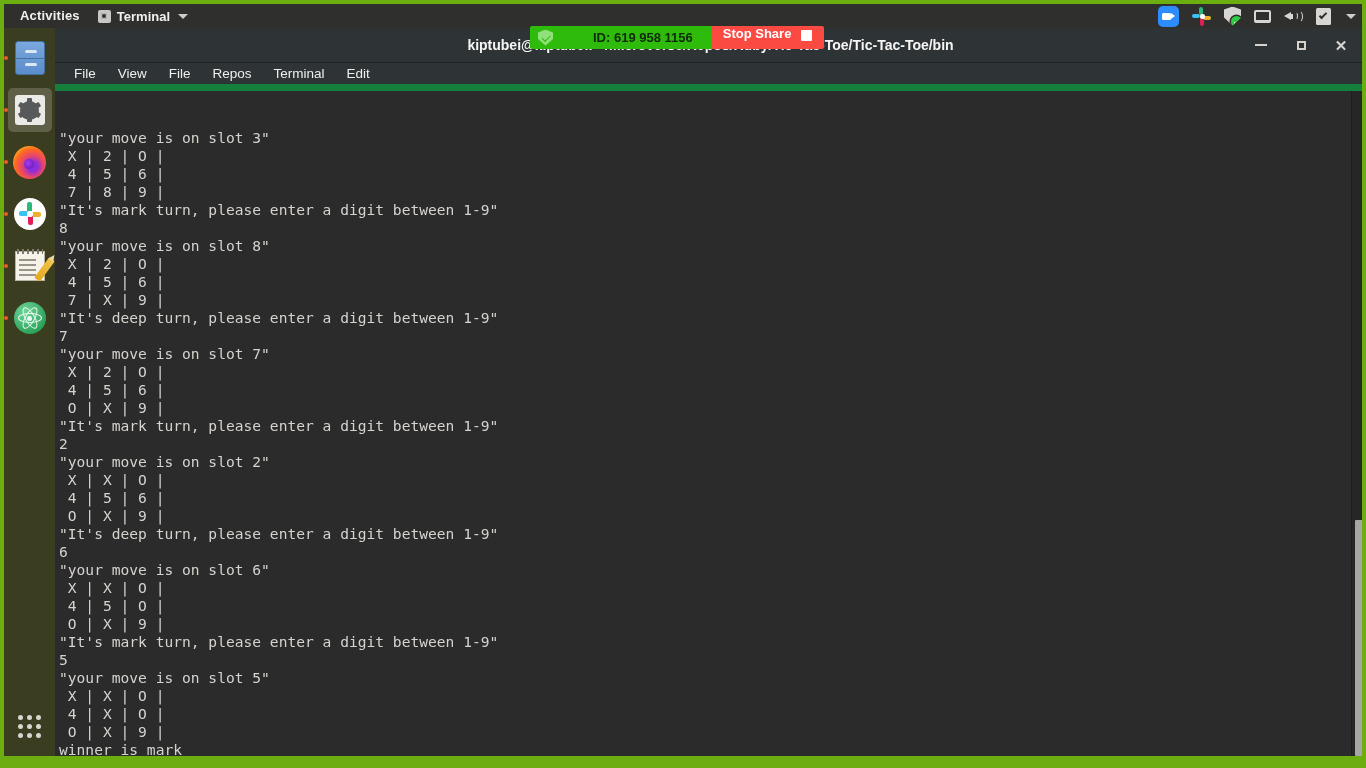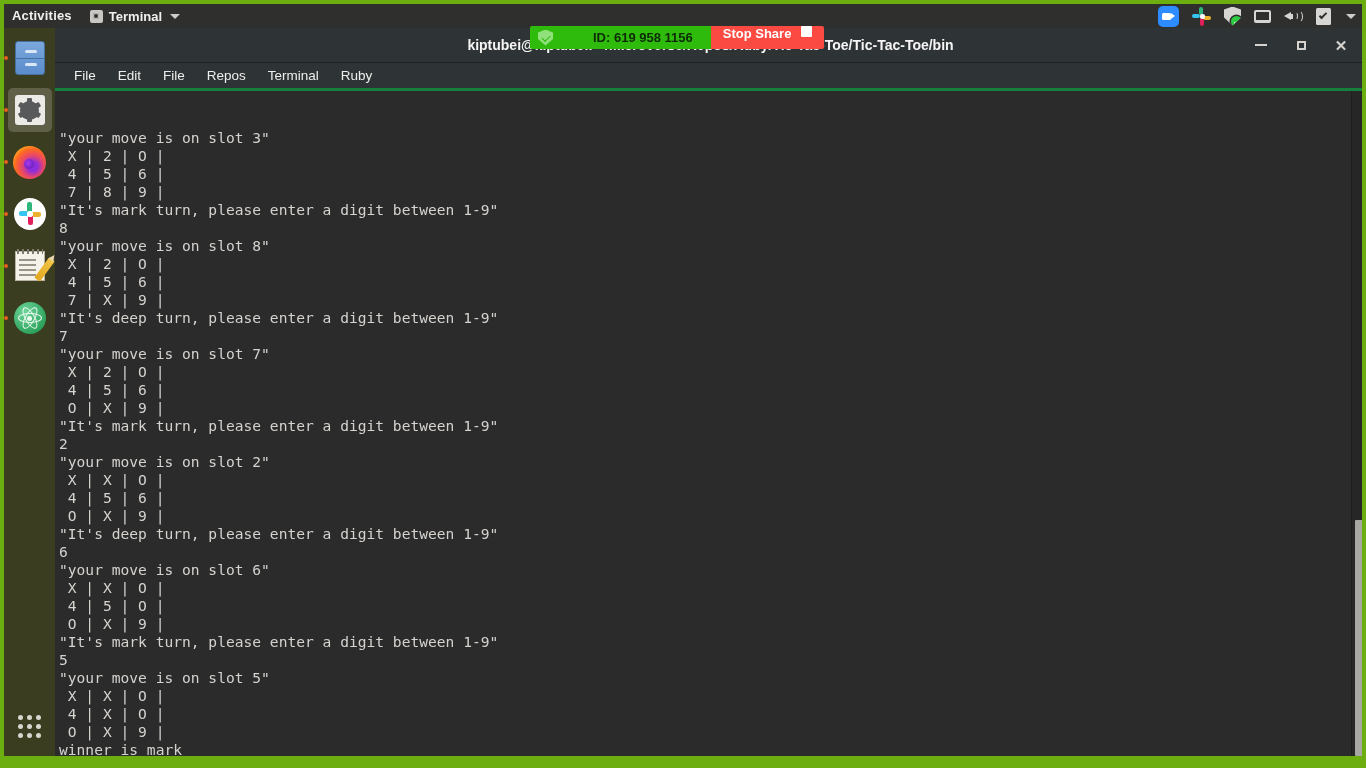--- a/index.html
+++ b/index.html
@@ -36,20 +36,21 @@
     z-index: 40;
     color: #e8e6e3;
     font-size: 13px;
     font-weight: bold;
   }
   #activities {
     padding: 0 10px 0 12px;
     line-height: 24px;
     color: #f2f0ee;
     letter-spacing: .2px;
+    margin-left: 8px;
   }
   .app-menu {
     display: flex; align-items: center; gap: 6px;
     padding: 0 8px;
     color: #f2f0ee;
   }
   .gear-glyph {
     width: 13px; height: 13px;
     display: inline-block;
     position: relative;
@@ -361,21 +362,21 @@
   }
   .wbtn .min-bar { width: 12px; height: 2px; background: #d6d3cf; }
   .wbtn .max-sq  { width: 9px; height: 9px; border: 2px solid #d6d3cf; }
   .wbtn .x-glyph { font-size: 15px; line-height: 1; font-weight: bold; color: #d6d3cf; }
 
   #menu-bar {
     height: 28px;
     background: #2e3436;
     display: flex; align-items: center;
     padding-left: 8px;
-    border-bottom: 3px solid #15803d;
+    border-bottom: 7px solid #15803d;
   }
   .menu-item {
     color: #eeeeec;
     font-size: 13.5px;
     padding: 3px 11px;
     border-radius: 3px;
   }
 
   #term-body {
     flex: 1;
@@ -437,22 +438,22 @@
   #share-id .shield::after {
     content: ""; position: absolute; left: 3.5px; top: 5px;
     width: 7px; height: 3.5px;
     border-left: 1.6px solid #2fbb0b;
     border-bottom: 1.6px solid #2fbb0b;
     transform: rotate(-45deg);
   }
   #stop-share {
     background: #fa4a42;
     color: #fff;
-    display: flex; align-items: flex-start; gap: 10px;
-    padding: 0 12px;
+    display: flex; align-items: flex-end; gap: 10px;
+    padding: 8px 12px;
   }
   #stop-share .sq {
     width: 11px; height: 11px;
     background: #fff;
     border-radius: 1px;
   }
 
   
   #zoom-panel {
     position: absolute;
@@ -624,25 +625,25 @@
             <span class="max-sq"></span>
           </span>
         <span class="wbtn">
             <span class="x-glyph">✕</span>
           </span>
       </div>
     </div>
 
     <div id="menu-bar">
       <span class="menu-item">File</span>
-      <span class="menu-item">Edit</span>
+      <span class="menu-item">View</span>
       <span class="menu-item">File</span>
       <span class="menu-item">Repos</span>
       <span class="menu-item">Terminal</span>
-      <span class="menu-item">Ruby</span>
+      <span class="menu-item">Edit</span>
     </div>
 
     <div id="term-body">
       <div id="term-text">
         <div id="term-lines"><div class="ln">"your move is on slot 3"</div><div class="ln"> X | 2 | O |</div><div class="ln"> 4 | 5 | 6 |</div><div class="ln"> 7 | 8 | 9 |</div><div class="ln">"It's mark turn, please enter a digit between 1-9"</div><div class="ln">8</div><div class="ln">"your move is on slot 8"</div><div class="ln"> X | 2 | O |</div><div class="ln"> 4 | 5 | 6 |</div><div class="ln"> 7 | X | 9 |</div><div class="ln">"It's deep turn, please enter a digit between 1-9"</div><div class="ln">7</div><div class="ln">"your move is on slot 7"</div><div class="ln"> X | 2 | O |</div><div class="ln"> 4 | 5 | 6 |</div><div class="ln"> O | X | 9 |</div><div class="ln">"It's mark turn, please enter a digit between 1-9"</div><div class="ln">2</div><div class="ln">"your move is on slot 2"</div><div class="ln"> X | X | O |</div><div class="ln"> 4 | 5 | 6 |</div><div class="ln"> O | X | 9 |</div><div class="ln">"It's deep turn, please enter a digit between 1-9"</div><div class="ln">6</div><div class="ln">"your move is on slot 6"</div><div class="ln"> X | X | O |</div><div class="ln"> 4 | 5 | O |</div><div class="ln"> O | X | 9 |</div><div class="ln">"It's mark turn, please enter a digit between 1-9"</div><div class="ln">5</div><div class="ln">"your move is on slot 5"</div><div class="ln"> X | X | O |</div><div class="ln"> 4 | X | O |</div><div class="ln"> O | X | 9 |</div><div class="ln">winner is mark</div></div>
         
       </div>
       <div id="scroll-track">
         <div id="scroll-thumb" style="top: 429px; height: 236px;"></div>
       </div>

